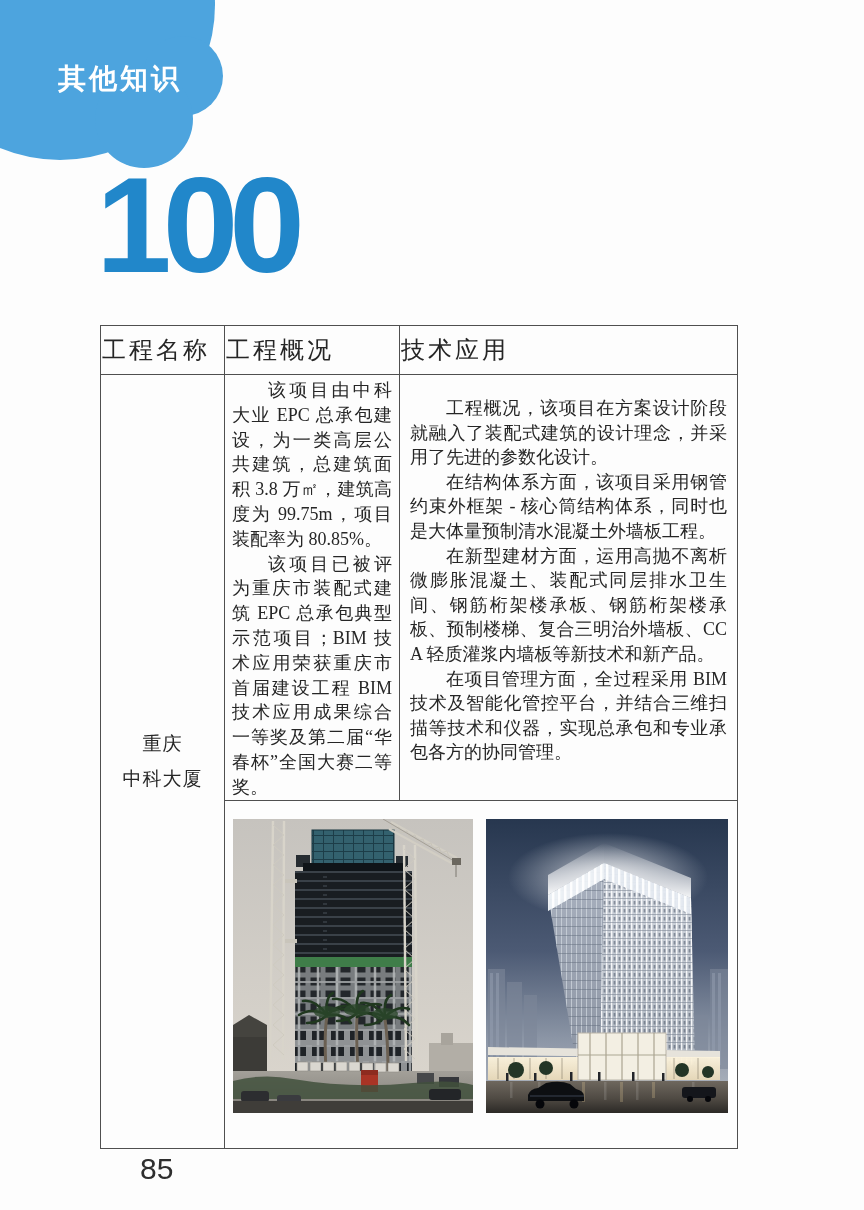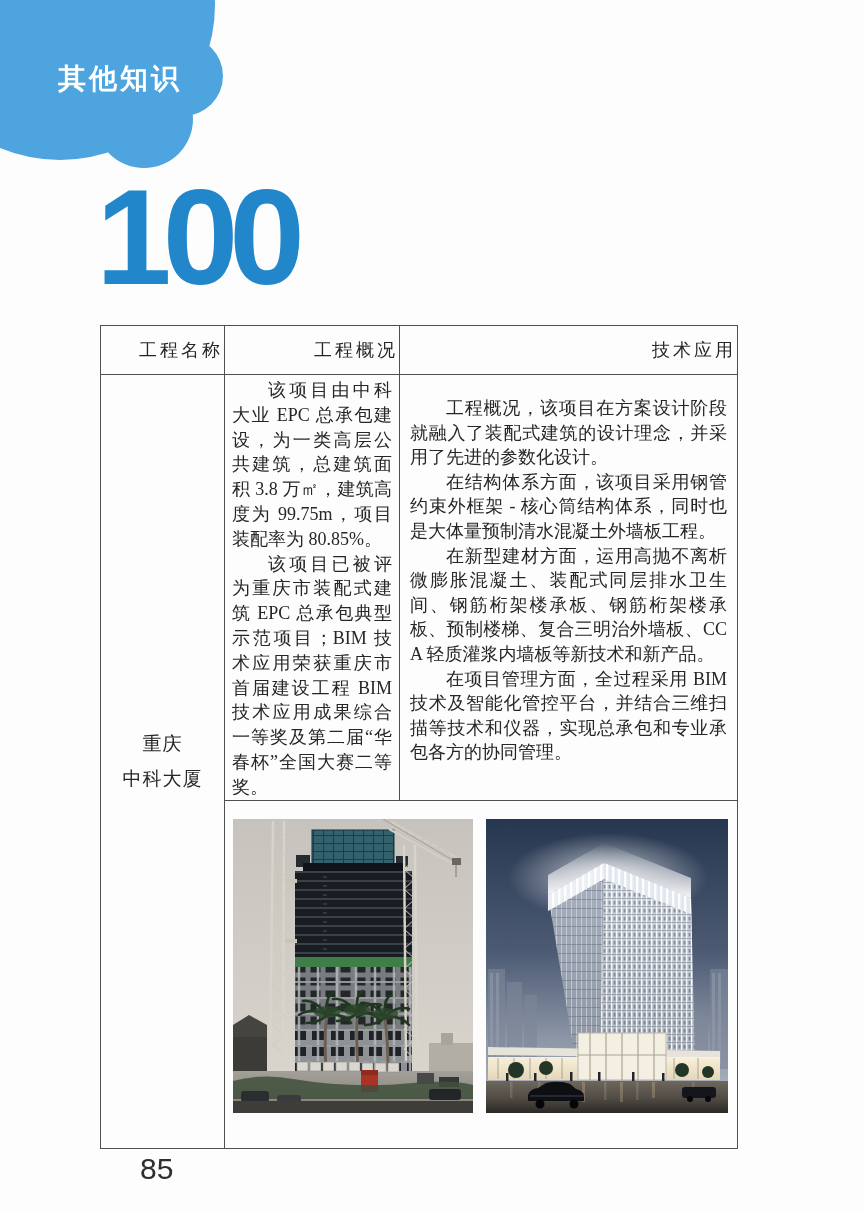--- a/index.html
+++ b/index.html
@@ -14,38 +14,38 @@
   .blob.b1{left:-95px;top:-150px;width:310px;height:310px;}
   .blob.b2{left:143px;top:36px;width:80px;height:80px;}
   .blob.b3{left:95px;top:70px;width:98px;height:98px;}
   .tag-label{
     position:absolute;left:58px;top:60px;color:#ffffff;font-weight:bold;
     font-size:28px;letter-spacing:3px;white-space:nowrap;
   }
 
   
   .q-number{
-    position:absolute;left:96px;top:178px;color:#2187ca;font-weight:bold;
+    position:absolute;left:96px;top:166px;color:#2187ca;font-weight:bold;
     font-size:136px;line-height:0.88;letter-spacing:-9px;
   }
   .q-title{
     position:absolute;left:264px;top:208px;color:#2187ca;font-weight:bold;
     font-size:33px;line-height:1.3;letter-spacing:1px;
   }
   .q-title .q-line{display:block;white-space:nowrap;}
 
   
   table.projects-table{
     position:absolute;left:100px;top:325px;width:637px;
     border-collapse:collapse;table-layout:fixed;
     font-family:"Liberation Serif","DejaVu Serif",serif;color:#262626;
   }
   .projects-table th,.projects-table td{border:1px solid #4f4f4f;}
   .projects-table th{
-    height:46px;font-weight:normal;font-size:18px;letter-spacing:3px;text-align:right;
+    height:46px;font-weight:normal;font-size:24px;letter-spacing:3px;text-align:left;
   }
   td.name-cell{
     width:124px;text-align:center;vertical-align:middle;
     font-size:19px;line-height:1.8;letter-spacing:1px;
   }
   td.overview-cell{
     width:175px;height:422px;vertical-align:top;padding:3px 7px 0 7px;
   }
   td.tech-cell{
     width:338px;vertical-align:top;padding:21px 10px 0 10px;

